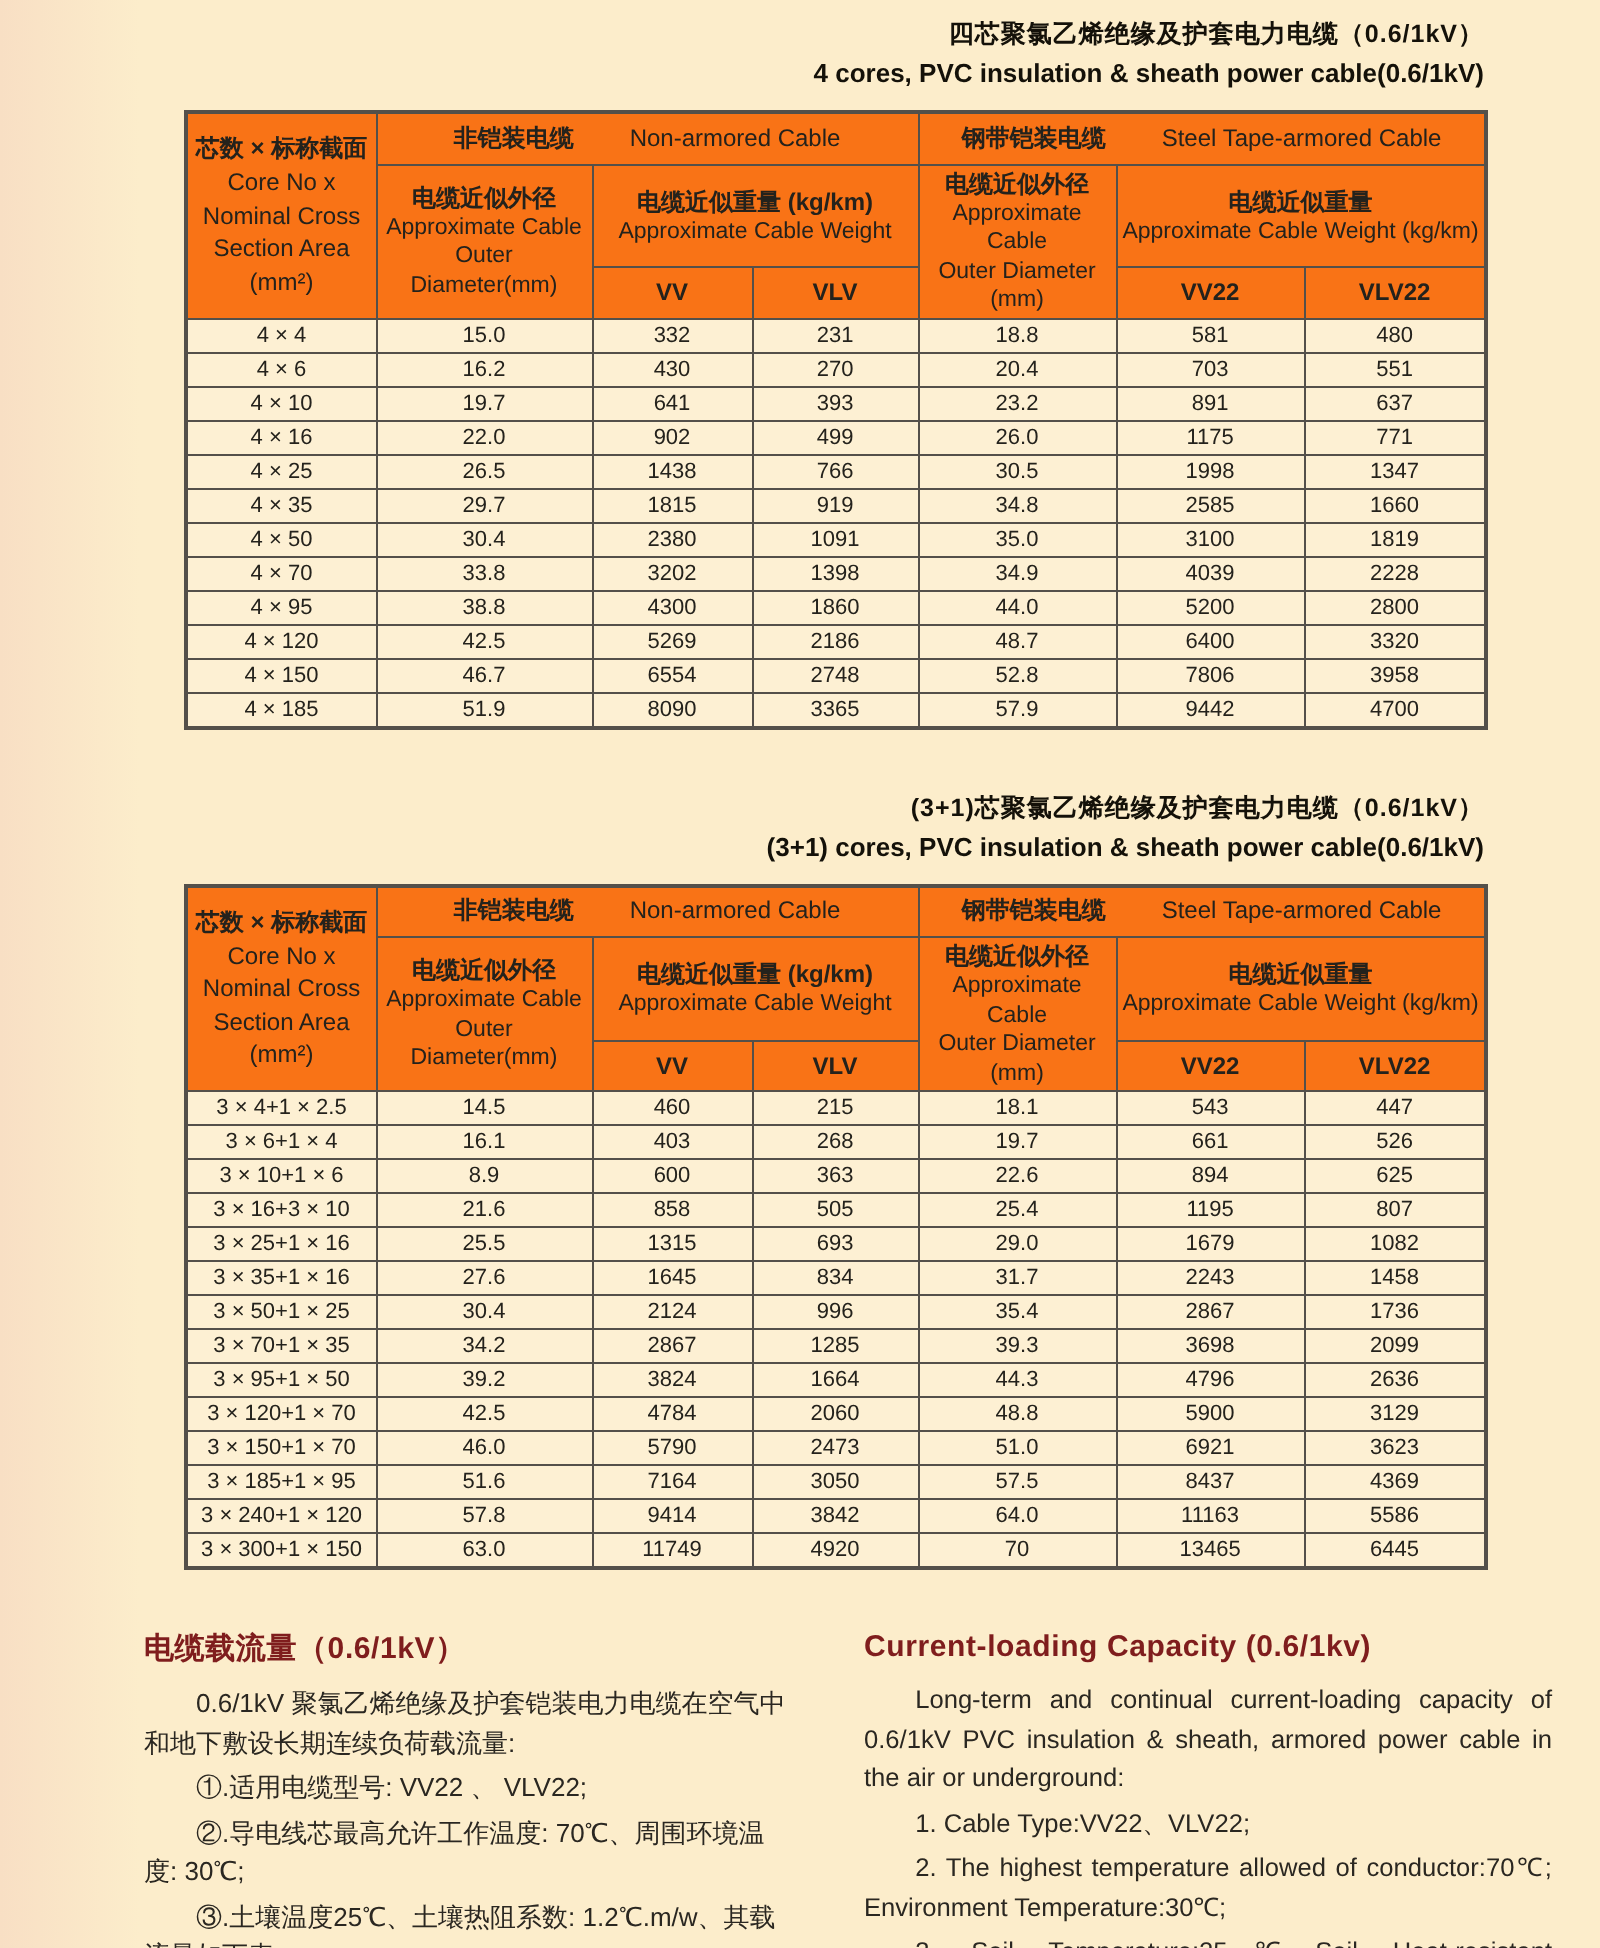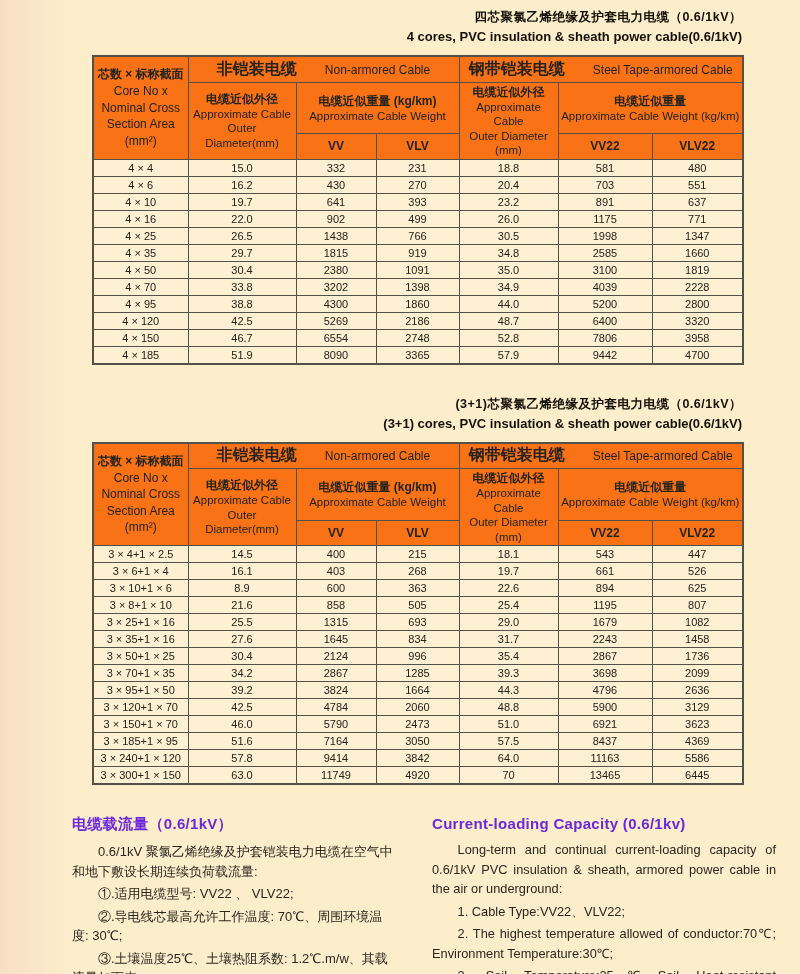--- a/index.html
+++ b/index.html
@@ -27,32 +27,32 @@
     text-align: center; vertical-align: middle;
     font-weight: normal; color: #24221c;
     padding: 1px 2px; overflow: hidden;
   }
   thead th { background: #f97316; }
   tr.group-row th { height: 26px; font-size: 12px; }
   tr.sub-row th { height: 45px; }
   tr.unit-row th { height: 22px; font-size: 12px; font-weight: bold; }
   th .zh { font-size: 12px; font-weight: bold; display: block; line-height: 16px; }
   th .en { font-size: 11.5px; font-weight: normal; display: block; line-height: 14.5px; }
-  th .inline-zh { font-size: 16px; font-weight: bold; }
+  th .inline-zh { font-size: 12px; font-weight: bold; }
   th .inline-en { font-size: 12px; font-weight: normal; margin-left: 28px; }
   .pre { white-space: pre-line; }
   th.col1-head .zh { line-height: 17px; }
   th.col1-head .en { line-height: 16.5px; font-size: 12px; }
   tbody td { height: 17px; font-size: 11px; line-height: 14px; background: #fdf0d3; }
 
   
   .notes { display: flex; gap: 38px; margin: 30px 24px 0 72px; }
   .notes-col-zh { width: 322px; flex: none; }
   .notes-col-en { flex: 1; }
-  .notes h3 { font-size: 15px; font-weight: bold; color: #6d28d9; margin-bottom: 8px; letter-spacing: 0.3px; }
+  .notes h3 { font-size: 15px; font-weight: bold; color: #7f1d1d; margin-bottom: 8px; letter-spacing: 0.3px; }
   .notes p { font-size: 13px; line-height: 19.5px; text-indent: 2em; margin: 3px 0; color: #2a2721; }
   .notes-col-en p { text-align: justify; font-size: 12.8px; }
 </style>
 </head>
 <body>
 
 <div class="page">
 
   <div class="tbl-title">
     <div class="t-zh">四芯聚氯乙烯绝缘及护套电力电缆（0.6/1kV）</div>
@@ -284,21 +284,21 @@
           <th>VV</th>
           <th>VLV</th>
           <th>VV22</th>
           <th>VLV22</th>
         </tr>
       </thead>
       <tbody>
           <tr>
             <td>3 × 4+1 × 2.5</td>
             <td>14.5</td>
-            <td>400</td>
+            <td>460</td>
             <td>215</td>
             <td>18.1</td>
             <td>543</td>
             <td>447</td>
           </tr>
           <tr>
             <td>3 × 6+1 × 4</td>
             <td>16.1</td>
             <td>403</td>
             <td>268</td>
@@ -309,21 +309,21 @@
           <tr>
             <td>3 × 10+1 × 6</td>
             <td>8.9</td>
             <td>600</td>
             <td>363</td>
             <td>22.6</td>
             <td>894</td>
             <td>625</td>
           </tr>
           <tr>
-            <td>3 × 8+1 × 10</td>
+            <td>3 × 16+3 × 10</td>
             <td>21.6</td>
             <td>858</td>
             <td>505</td>
             <td>25.4</td>
             <td>1195</td>
             <td>807</td>
           </tr>
           <tr>
             <td>3 × 25+1 × 16</td>
             <td>25.5</td>

